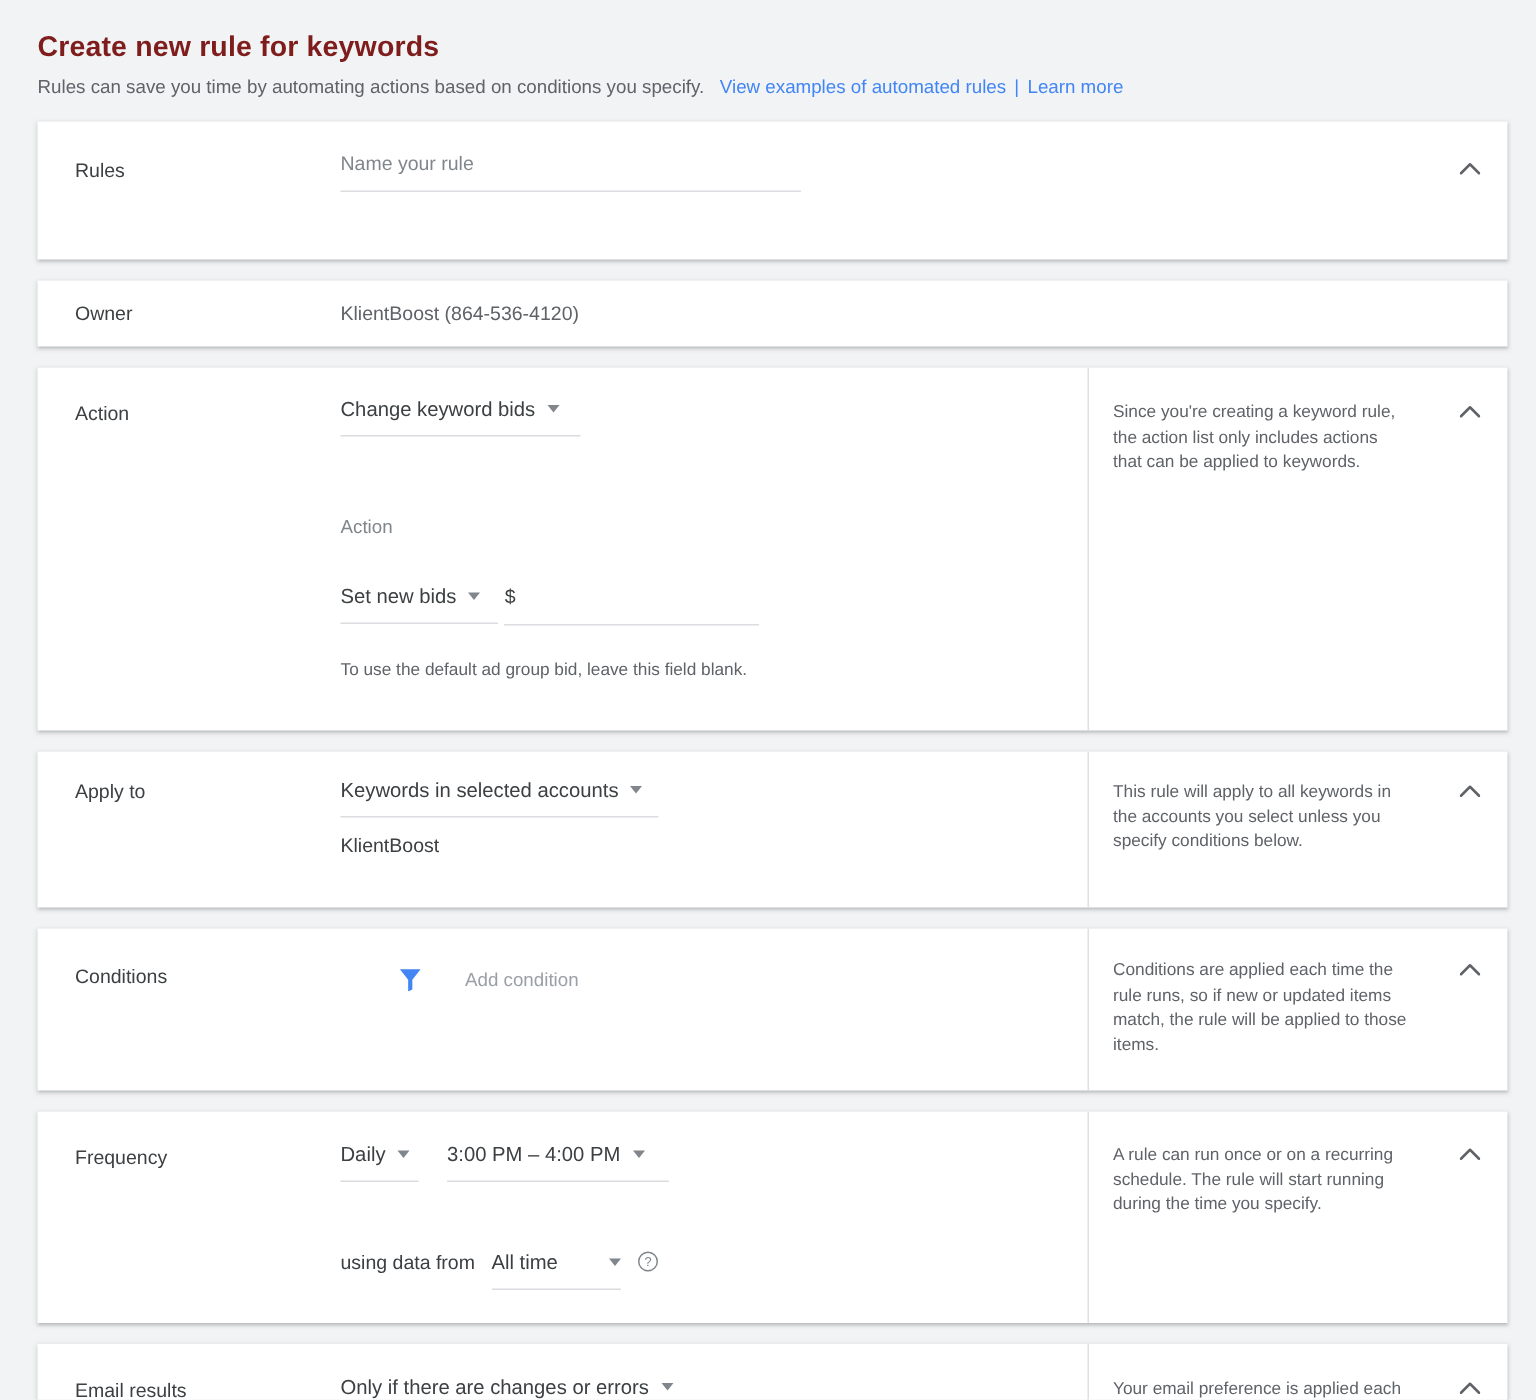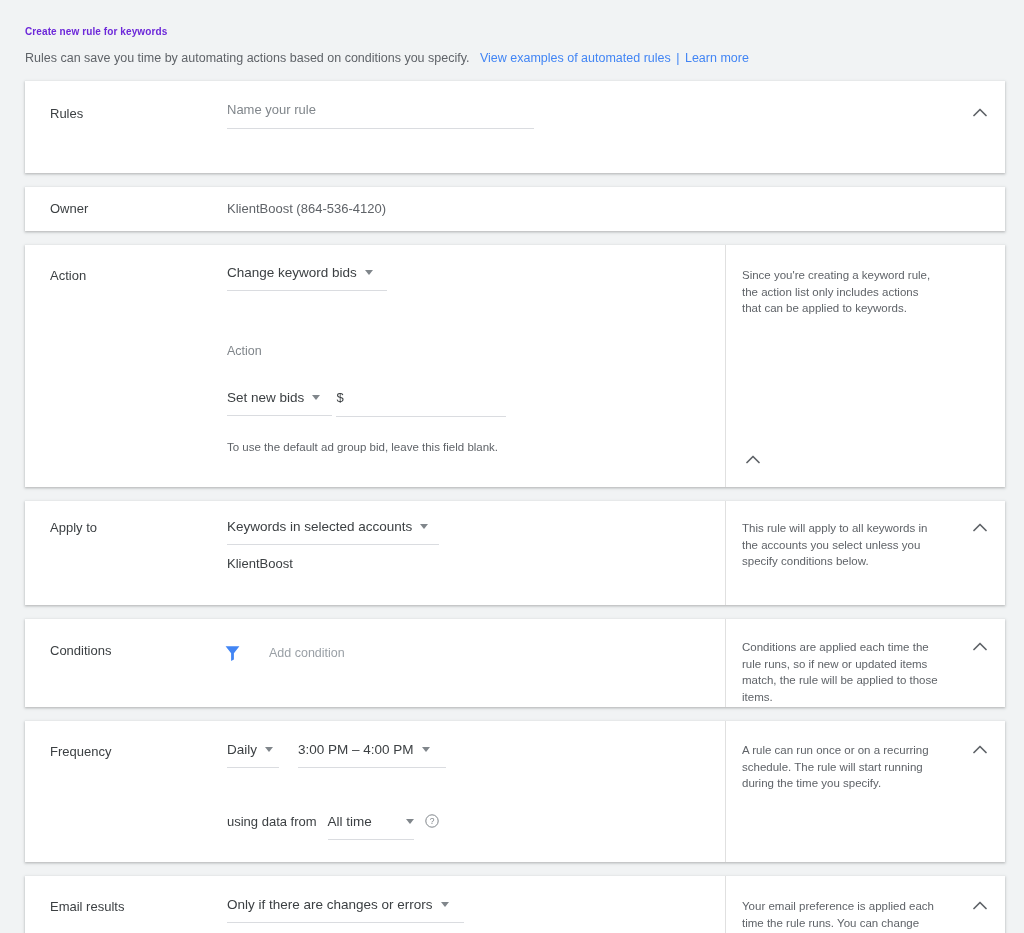--- a/index.html
+++ b/index.html
@@ -13,23 +13,23 @@
     font-family: "Liberation Sans", "DejaVu Sans", sans-serif;
     color: #3c4043;
     overflow: hidden;
   }
 
   
   .page-header {
     padding: 22px 0 0 25px;
   }
   .page-title {
-    font-size: 10px;
+    font-size: 19px;
     font-weight: bold;
-    color: #6d28d9;
+    color: #7f1d1d;
     line-height: 20px;
     letter-spacing: 0.1px;
   }
   .page-subtitle {
     font-size: 12.5px;
     color: #5f6368;
     line-height: 18px;
     margin-top: 7px;
   }
   .page-subtitle .link {
@@ -287,21 +287,21 @@
         <div class="select field-underline action-sel-2">
           <span>Set new bids</span>
           <span class="caret"></span>
         </div>
         <div class="money-field field-underline" style="margin-top:27px;">
           <span>$</span><span></span>
         </div>
         <div class="hint" style="margin-top:22px;">To use the default ad group bid, leave this field blank.</div>
       </div>
     </div>
-    <div class="card-aside" style="padding-top:22px;flex-direction:column;">
+    <div class="card-aside" style="padding-top:22px;">
       <span class="aside-text">Since you're creating a keyword rule, the action list only includes actions that can be applied to keywords.</span>
       <span class="chevron">
         <svg width="14" height="9" viewBox="0 0 14 9">
             <path d="M1 7.5 L7 1.5 L13 7.5" fill="none" stroke="#5f6368" stroke-width="1.7" stroke-linecap="round" stroke-linejoin="round"></path>
           </svg>
       </span>
     </div>
   </div>
 
   <div class="card" style="height:104px;">
@@ -316,21 +316,21 @@
     <div class="card-aside" style="padding-top:19px;">
       <span class="aside-text">This rule will apply to all keywords in the accounts you select unless you specify conditions below.</span>
       <span class="chevron">
         <svg width="14" height="9" viewBox="0 0 14 9">
             <path d="M1 7.5 L7 1.5 L13 7.5" fill="none" stroke="#5f6368" stroke-width="1.7" stroke-linecap="round" stroke-linejoin="round"></path>
           </svg>
       </span>
     </div>
   </div>
 
-  <div class="card" style="height:88px;">
+  <div class="card" style="height:108px;gap:41px;">
     <div class="card-label" style="padding-top:23px;">Conditions</div>
     <div class="card-main" style="padding-top:22px;">
       <div class="conditions-row">
         <span class="filter-icon">
           <svg width="15" height="16" viewBox="0 0 15 16">
             <path d="M0.6 1.2 H14.4 L8.9 8.2 V14.6 L6.1 16 V8.2 Z" fill="#4285f4"></path>
           </svg>
         </span>
         <span class="add-condition">Add condition</span>
       </div>

